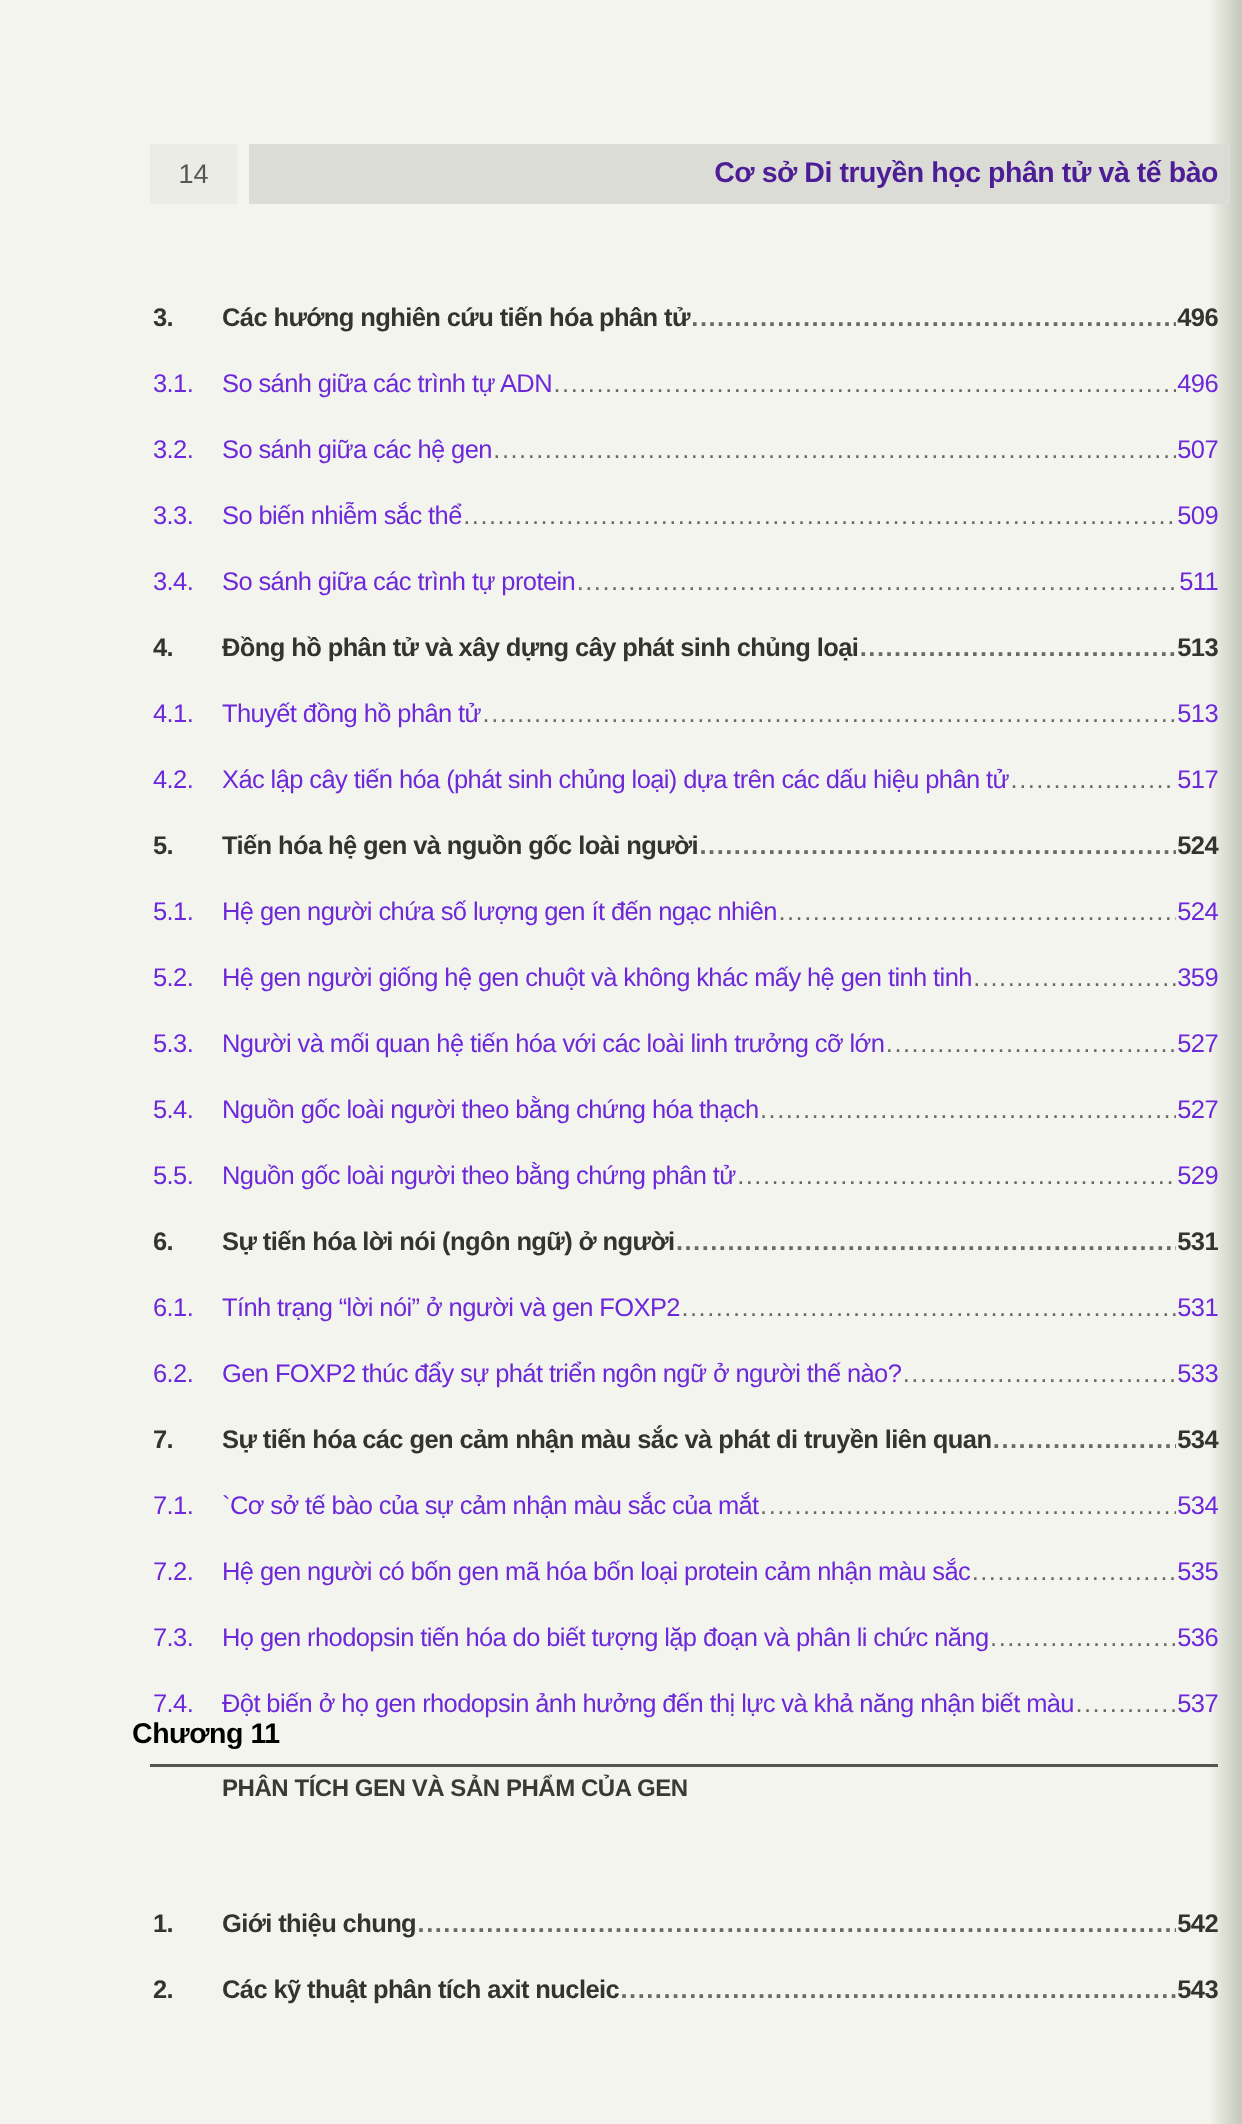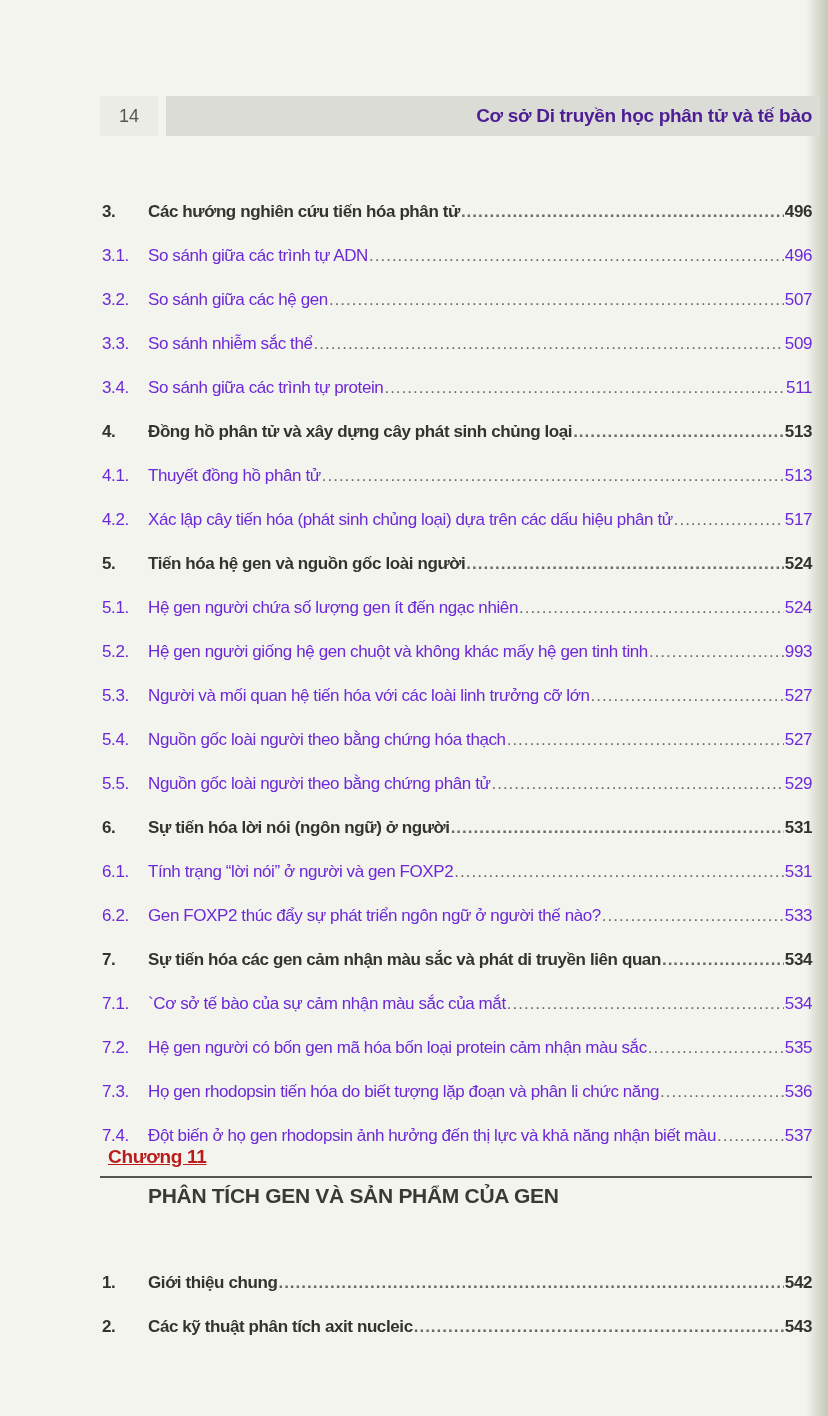--- a/index.html
+++ b/index.html
@@ -41,29 +41,29 @@
   .row .dots {
     flex:1; overflow:hidden; white-space:nowrap; margin:0 1px;
     color:#6a6a64; letter-spacing:1px;
   }
   .row .dots::before {
     content:"......................................................................................................................................................................................................................";
   }
   .row .pg { flex:none; text-align:right; }
   .row.bold { font-weight:bold; color:#34342f; }
   .chapter {
-    position:absolute; left:108px; top:1146px; font-weight:bold;
-    font-size:19px; color:#b91c1c; letter-spacing:-0.3px;text-decoration:underline;
+    position:absolute; left:88px; top:1146px; font-weight:bold;
+    font-size:19px; color:#000000; letter-spacing:-0.3px;
   }
   .chapter-rule {
     position:absolute; left:100px; top:1176px; width:712px; height:2px; background:#55554f;
   }
   .chapter-title {
     position:absolute; left:148px; top:1184px; font-weight:bold;
-    font-size:21px; color:#3a3a34; letter-spacing:-0.3px;
+    font-size:16px; color:#3a3a34; letter-spacing:-0.3px;
   }
 </style>
 </head>
 <body>
 
 <div class="page-shade"></div>
 
 <div class="header">
   <div class="num-box">14</div>
   <div class="title-box">Cơ sở Di truyền học phân tử và tế bào</div>
@@ -83,21 +83,21 @@
       <span class="pg">496</span>
     </div>
   <div class="row" style="top:93px">
       <span class="no">3.2.</span>
       <span class="txt">So sánh giữa các hệ gen</span>
       <span class="dots"></span>
       <span class="pg">507</span>
     </div>
   <div class="row" style="top:137px">
       <span class="no">3.3.</span>
-      <span class="txt">So sánh nhiễm sắc thể</span>
+      <span class="txt">So biến nhiễm sắc thể</span>
       <span class="dots"></span>
       <span class="pg">509</span>
     </div>
   <div class="row" style="top:181px">
       <span class="no">3.4.</span>
       <span class="txt">So sánh giữa các trình tự protein</span>
       <span class="dots"></span>
       <span class="pg">511</span>
     </div>
   <div class="row bold" style="top:225px">
@@ -127,21 +127,21 @@
   <div class="row" style="top:401px">
       <span class="no">5.1.</span>
       <span class="txt">Hệ gen người chứa số lượng gen ít đến ngạc nhiên</span>
       <span class="dots"></span>
       <span class="pg">524</span>
     </div>
   <div class="row" style="top:445px">
       <span class="no">5.2.</span>
       <span class="txt">Hệ gen người giống hệ gen chuột và không khác mấy hệ gen tinh tinh</span>
       <span class="dots"></span>
-      <span class="pg">993</span>
+      <span class="pg">359</span>
     </div>
   <div class="row" style="top:489px">
       <span class="no">5.3.</span>
       <span class="txt">Người và mối quan hệ tiến hóa với các loài linh trưởng cỡ lớn</span>
       <span class="dots"></span>
       <span class="pg">527</span>
     </div>
   <div class="row" style="top:533px">
       <span class="no">5.4.</span>
       <span class="txt">Nguồn gốc loài người theo bằng chứng hóa thạch</span>

